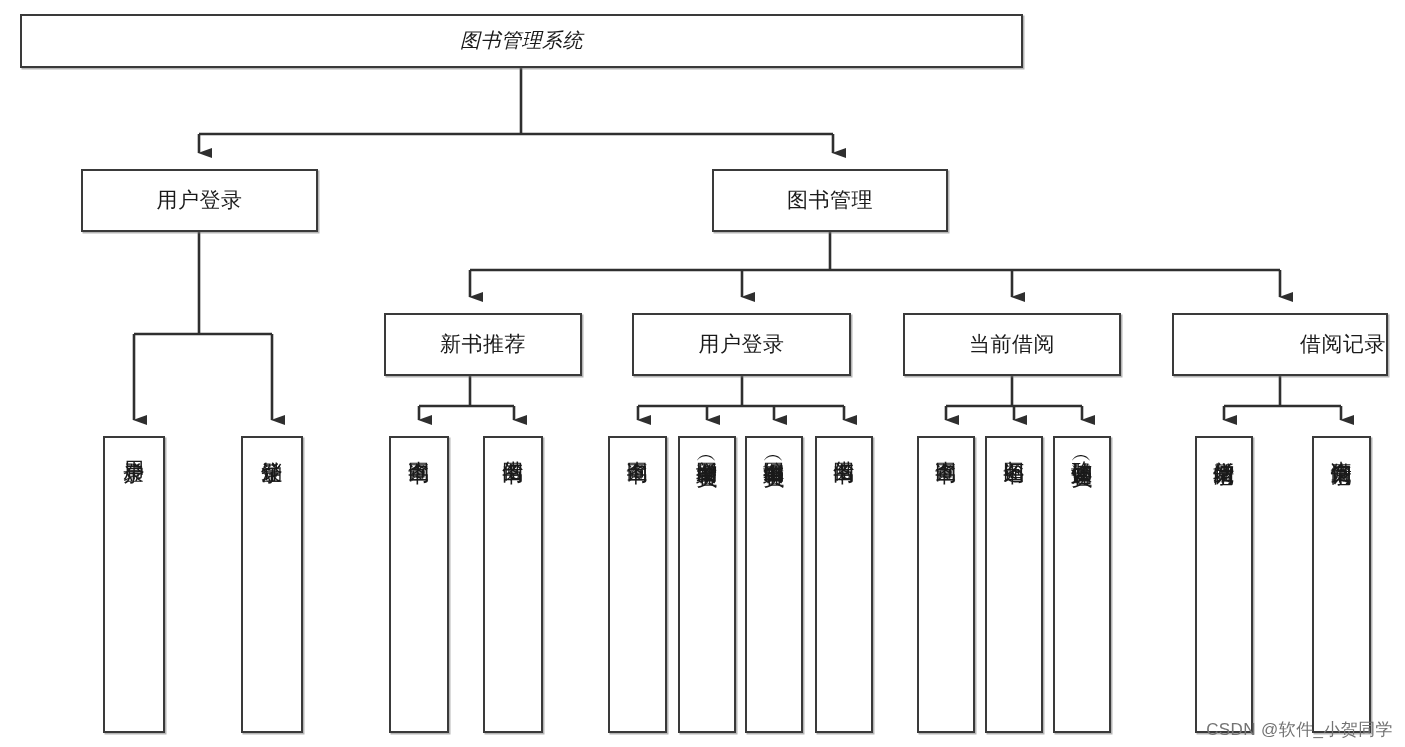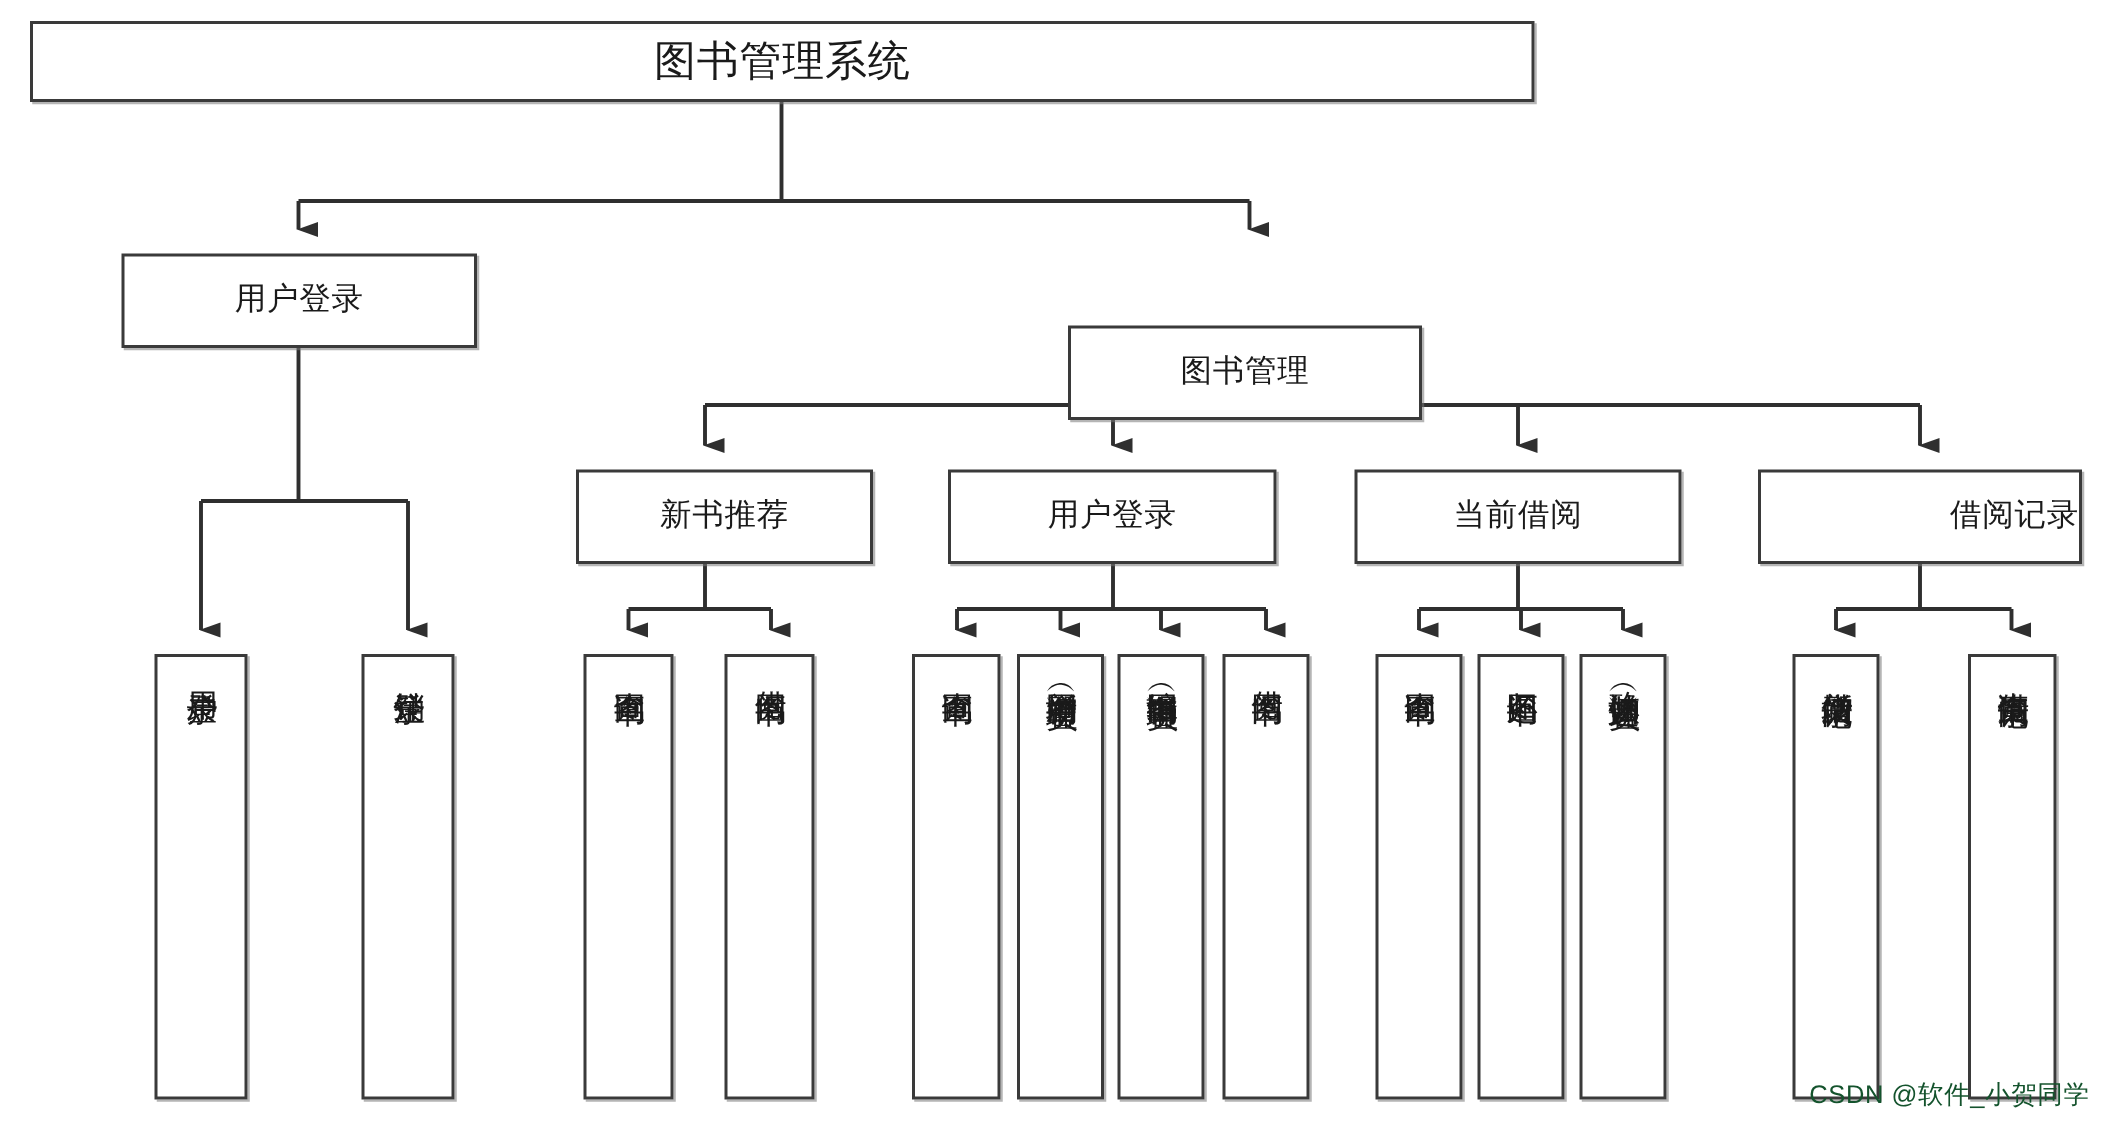--- a/index.html
+++ b/index.html
@@ -32,21 +32,21 @@
     display: block;
     text-align: center;
     line-height: 1.18;
     letter-spacing: 0.5px;
   }
   
   .node.horiz .label {
     writing-mode: horizontal-tb;
     font-size: 21px;
   }
-  .node.root .label { font-size: 28px; }
+  .node.root .label { font-size: 20px; font-style: italic; }
   
   .node.vert {
     align-items: flex-start;
     padding-top: 6px;
   }
   .node.vert .label {
     writing-mode: vertical-rl;
     text-orientation: upright;
     font-size: 21px;
     line-height: 1.12;
@@ -58,21 +58,21 @@
     top: 0;
     width: 1405px;
     height: 747px;
     pointer-events: none;
   }
   #watermark {
     position: absolute;
     right: 12px;
     bottom: 6px;
     font-size: 17px;
-    color: #14532d;
+    color: #737373;
     white-space: nowrap;
     letter-spacing: 0.4px;
   }
 </style>
 </head>
 <body>
 
 <div id="canvas">
 
   <svg id="edges" viewBox="0 0 1405 747" width="1405" height="747" xmlns="http://www.w3.org/2000/svg">
@@ -125,21 +125,21 @@
     </g>
   </svg>
 
   <div class="node horiz root" style="left: 20px; top: 14px; width: 1003px; height: 54px;">
     <span class="label">图书管理系统</span>
   </div>
 
   <div class="node horiz" style="left: 81px; top: 169px; width: 237px; height: 63px;">
     <span class="label">用户登录</span>
   </div>
-  <div class="node horiz" style="left: 712px; top: 169px; width: 236px; height: 63px; margin-top: 48px;">
+  <div class="node horiz" style="left: 712px; top: 169px; width: 236px; height: 63px;">
     <span class="label">图书管理</span>
   </div>
 
   <div class="node horiz" style="left: 362px; top: 313px; width: 198px; height: 63px; margin-left: 22px;">
     <span class="label">新书推荐</span>
   </div>
   <div class="node horiz" style="left: 632px; top: 313px; width: 219px; height: 63px;">
     <span class="label">用户登录</span>
   </div>
   <div class="node horiz" style="left: 903px; top: 313px; width: 218px; height: 63px;">

